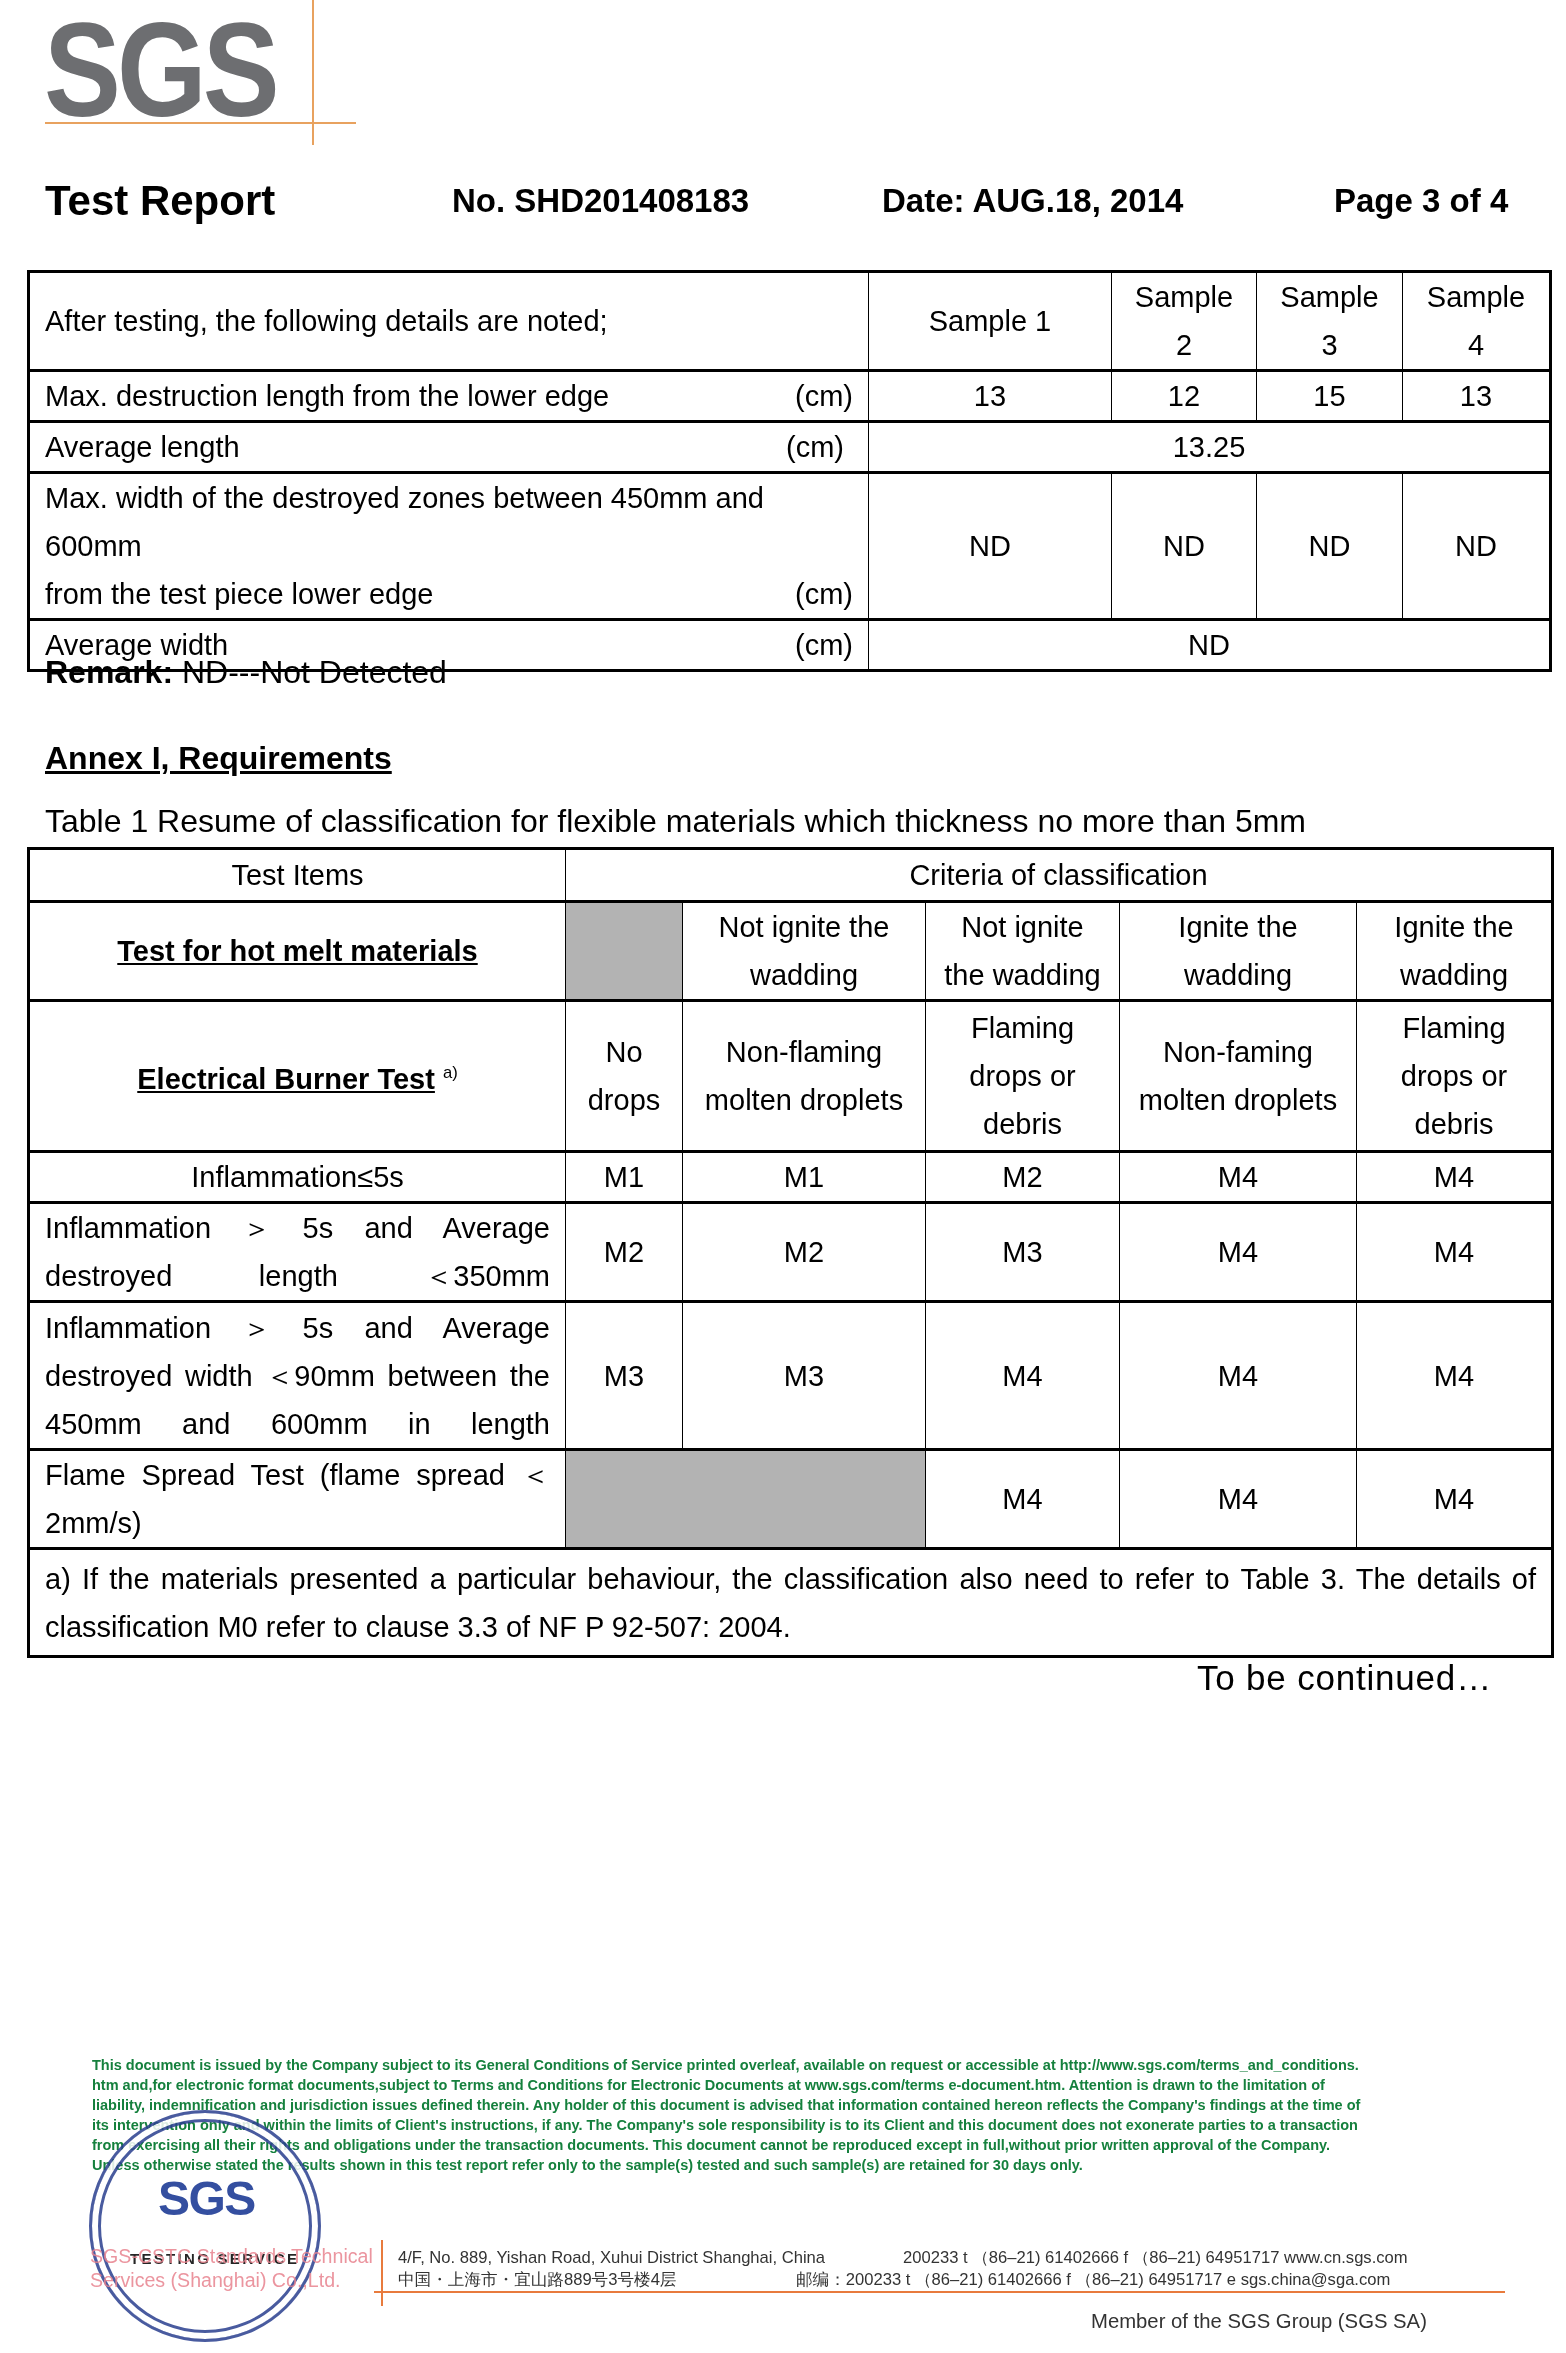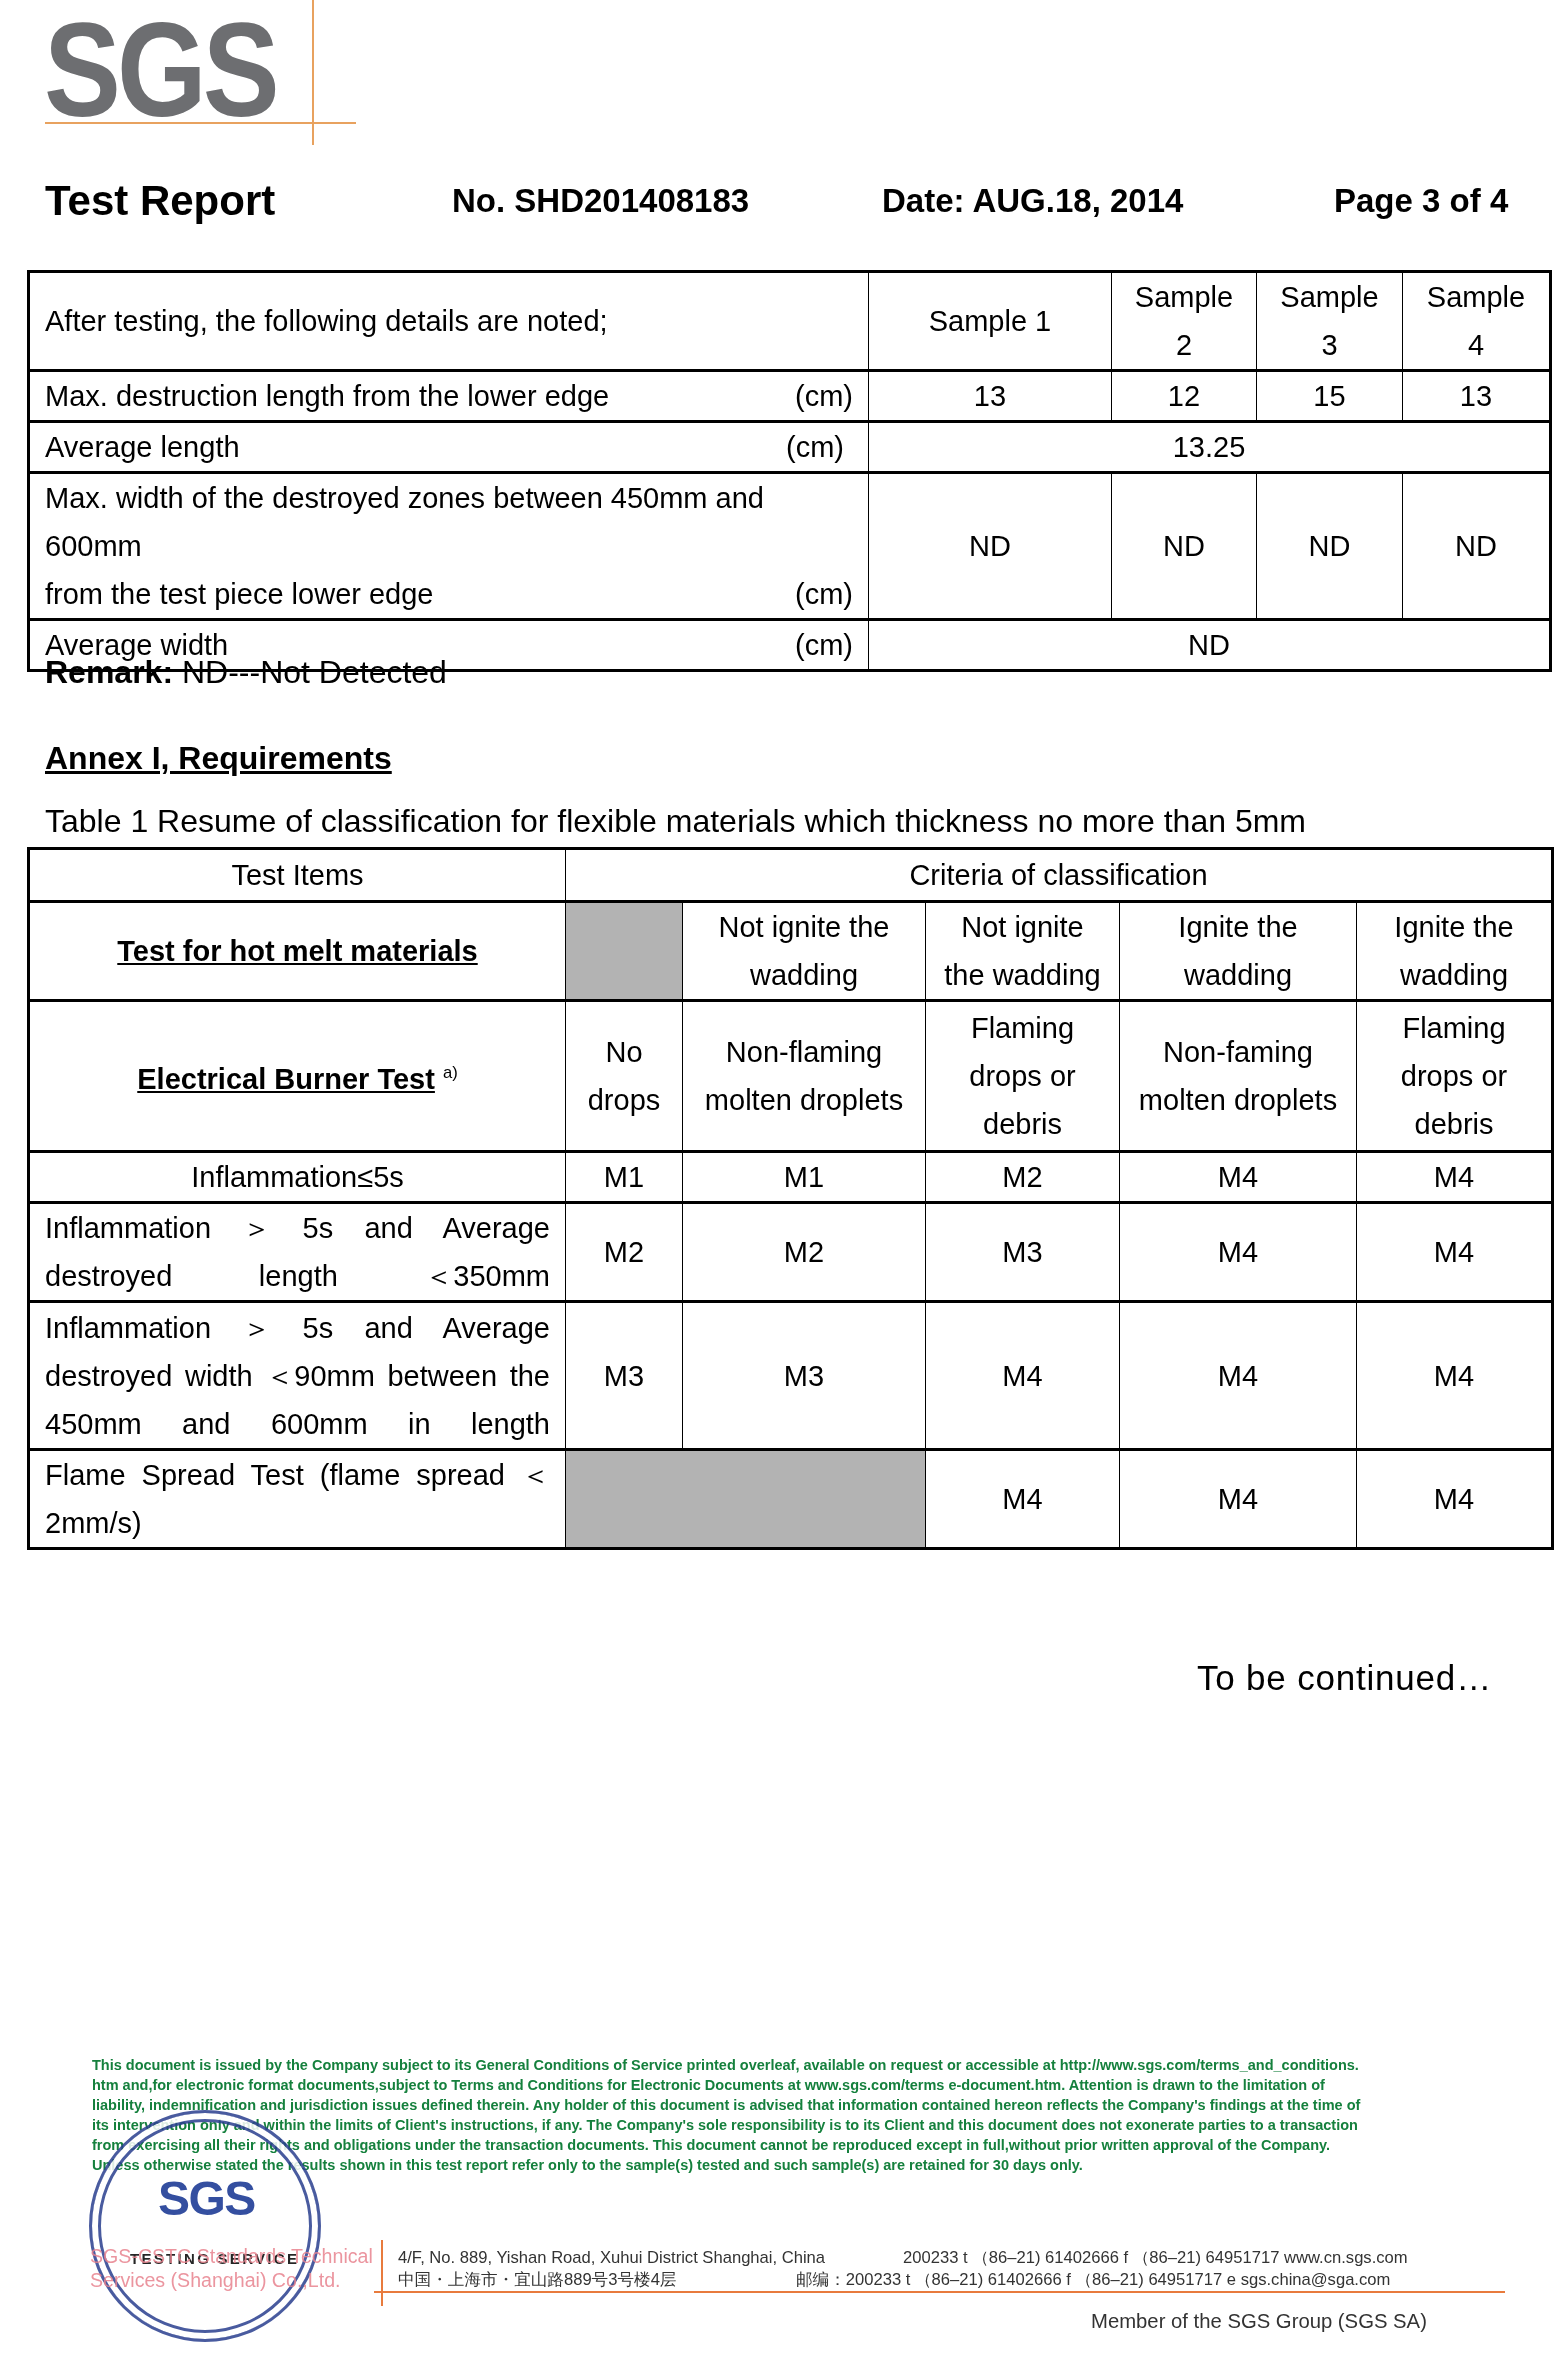--- a/index.html
+++ b/index.html
@@ -172,20 +172,23 @@
     <td class="c">M4</td>
     <td class="c">M4</td>
   </tr>
   <tr class="thick">
     <td class="j" style="height:96px">Flame Spread Test (flame spread ＜ 2mm/s)</td>
     <td class="gray" colspan="2"></td>
     <td class="c">M4</td>
     <td class="c">M4</td>
     <td class="c">M4</td>
   </tr>
+  <tr class="thick">
+    <td class="note" colspan="6">a) If the materials presented a particular behaviour, the classification also need to refer to Table 3. The details of classification M0 refer to clause 3.3 of NF P 92-507: 2004.</td>
+  </tr>
 </tbody>
   </table>
 
 <div class="abs cont">To  be  continued…</div>
 
 <div class="abs disclaimer">
   <div>This document is issued by the Company subject to its General Conditions of Service printed overleaf, available on request or accessible at http://www.sgs.com/terms_and_conditions.</div>
   <div>htm and,for electronic format documents,subject to Terms and Conditions for Electronic Documents at www.sgs.com/terms e-document.htm. Attention is drawn to the limitation of</div>
   <div>liability, indemnification and jurisdiction issues defined therein. Any holder of this document is advised that information contained hereon reflects the Company's findings at the time of</div>
   <div>its intervention only and within the limits of Client's instructions, if any. The Company's sole responsibility is to its Client and this document does not exonerate parties to a transaction</div>

